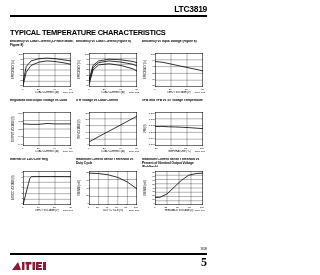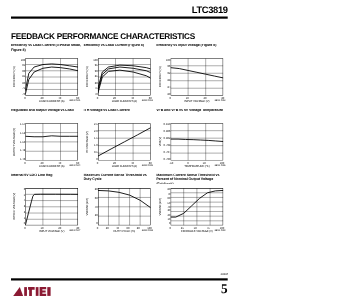--- a/index.html
+++ b/index.html
@@ -157,21 +157,21 @@
 </head>
 <body>
 
 <div class="page">
 
   <div class="header">
     <div class="part-number">LTC3819</div>
     <div class="header-rule"></div>
   </div>
 
-  <div class="section-title">FEEDBACK PERFORMANCE CHARACTERISTICS</div>
+  <div class="section-title">TYPICAL TEMPERATURE CHARACTERISTICS</div>
 
   <div class="grid" id="chart-grid">
       <div class="cell">
         <div class="cell-title">Efficiency vs Load Current (3-Phase Mode, Figure 8)</div>
         <div class="plot-wrap">
           <div class="ylabel">EFFICIENCY (%)</div>
           <div class="yticks">
             <span>100</span>
             <span>95</span>
             <span>90</span>

